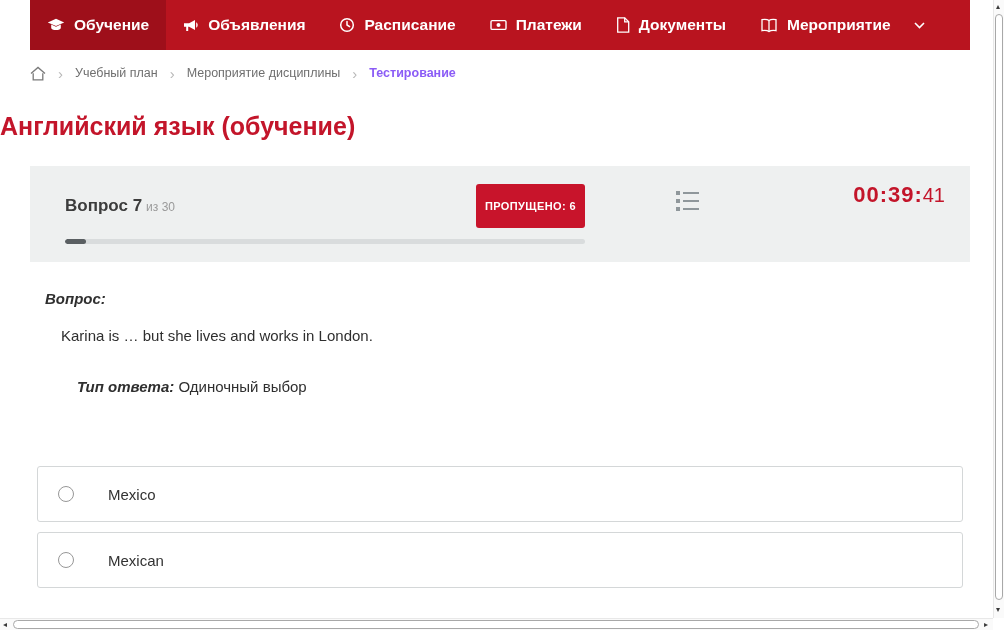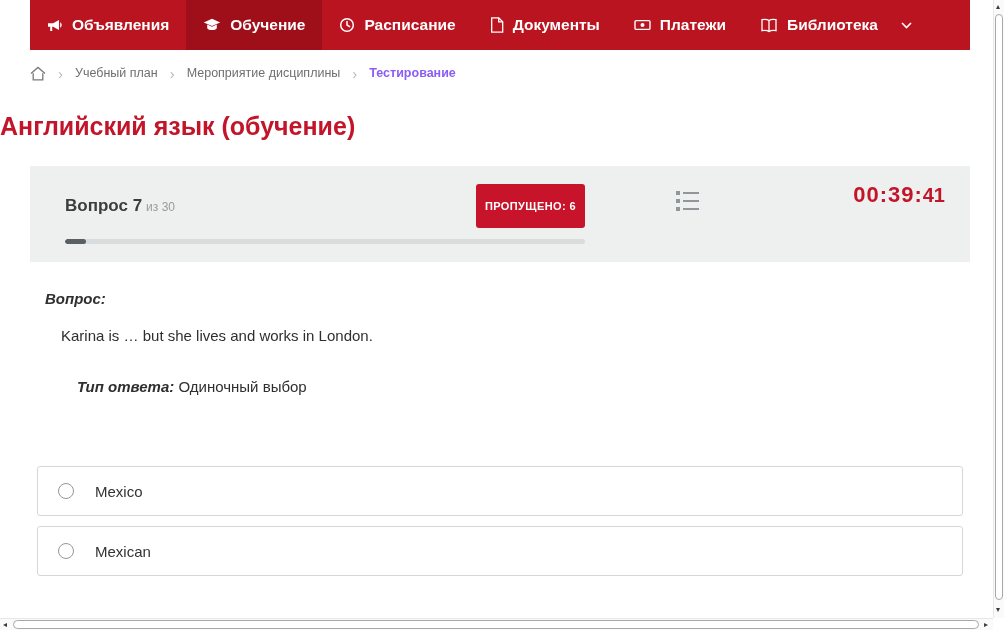--- a/index.html
+++ b/index.html
@@ -32,105 +32,105 @@
   .quiz-row{display:flex;justify-content:space-between;align-items:center;}
   .q-label{font-size:17px;color:#3c3c3c;font-weight:700;}
   .q-total{font-size:12px;color:#9a9a9a;font-weight:400;margin-left:4px;}
   .skip-badge{background:#c8142b;color:#fff;font-size:11px;font-weight:700;letter-spacing:.4px;
     padding:16px 9px;border-radius:3px;}
   .progress{margin-top:11px;height:5px;background:#d9dcdd;border-radius:3px;overflow:hidden;}
   .progress-fill{height:5px;background:#5a5f62;border-radius:3px;}
   .qlist-btn{position:absolute;left:646px;top:24px;background:none;border:none;padding:0;cursor:pointer;}
   .timer{position:absolute;right:25px;top:16px;display:flex;align-items:baseline;color:#c3152a;}
   .t-main{font-size:22px;font-weight:700;letter-spacing:1px;}
-  .t-sec{font-size:20px;font-weight:700;}
+  .t-sec{font-size:20px;font-weight:400;}
 
   
   .question-block{position:absolute;left:45px;top:290px;width:900px;font-size:15px;color:#2f2f2f;}
   .q-caption{margin:0 0 20px 0;font-weight:700;font-style:italic;}
   .q-text{margin:16px;}
   .q-type{margin:34px 0 0 0;}
   .q-type em{font-weight:700;margin-left:32px;}
 
   
   .answers{position:absolute;left:37px;top:466px;width:926px;}
-  .answer{box-sizing:border-box;height:50px;background:#fff;border:1px solid #d4d7d8;border-radius:3px;
-    display:flex;align-items:center;padding-left:20px;gap:21px;margin-bottom:10px;cursor:pointer;}
+  .answer{box-sizing:border-box;height:56px;background:#fff;border:1px solid #d4d7d8;border-radius:3px;
+    display:flex;align-items:center;padding-left:20px;gap:34px;margin-bottom:10px;cursor:pointer;}
   .radio{width:14px;height:14px;border:1px solid #979797;border-radius:50%;background:#fff;flex:0 0 auto;}
   .answer-label{font-size:15px;color:#333;}
 
   
   .vscroll{position:absolute;right:0;top:0;width:11px;height:618px;background:#fafafa;
     border-left:1px solid #e8e8e8;box-sizing:border-box;}
   .vthumb{position:absolute;left:1px;top:14px;width:8px;height:586px;background:#fff;
     border:1px solid #a8a8a8;border-radius:5px;box-sizing:border-box;}
   .hscroll{position:absolute;left:0;top:618px;width:993px;height:12px;background:#fafafa;
     border-top:1px solid #e8e8e8;box-sizing:border-box;}
   .hthumb{position:absolute;left:13px;top:1px;height:9px;width:966px;background:#fff;
     border:1px solid #a8a8a8;border-radius:5px;box-sizing:border-box;}
   .scroll-arrow{position:absolute;font-size:8px;color:#3a3a3a;line-height:1;}
   .corner{position:absolute;left:993px;top:618px;width:11px;height:12px;background:#fff;}
 </style>
 </head>
 <body>
 
 <nav class="topnav">
+  <a class="nav-item active">
+    <span class="nav-icon">
+      <svg width="18" height="15" viewBox="0 0 18 15" fill="#fff">
+          <path d="M9 .8 17.2 4.4 9 8 0.8 4.4z"></path>
+          <path d="M4.2 6.6v3.3c0 1.2 2.1 2.2 4.8 2.2s4.8-1 4.8-2.2V6.6L9 8.7z"></path>
+        </svg>
+    </span>
+    <span>Обучение</span>
+  </a>
   <a class="nav-item">
     <span class="nav-icon">
       <svg width="16" height="16" viewBox="0 0 16 16" fill="#fff">
           <path d="M1 6.2v3.6h2.2V14h2V9.8h.9L12 13V3L6.1 6.2H1z"></path>
           <path d="M13.2 5.2c.9.5 1.5 1.6 1.5 2.8 0 1.2-.6 2.3-1.5 2.8V5.2z"></path>
         </svg>
     </span>
     <span>Объявления</span>
   </a>
-  <a class="nav-item active">
-    <span class="nav-icon">
-      <svg width="18" height="15" viewBox="0 0 18 15" fill="#fff">
-          <path d="M9 .8 17.2 4.4 9 8 0.8 4.4z"></path>
-          <path d="M4.2 6.6v3.3c0 1.2 2.1 2.2 4.8 2.2s4.8-1 4.8-2.2V6.6L9 8.7z"></path>
-        </svg>
-    </span>
-    <span>Обучение</span>
-  </a>
   <a class="nav-item">
     <span class="nav-icon">
       <svg width="16" height="16" viewBox="0 0 16 16" fill="none" stroke="#fff" stroke-width="1.5">
           <circle cx="8" cy="8" r="6.3"></circle>
           <path d="M8 4.4V8l2.6 1.6" stroke-linecap="round"></path>
         </svg>
     </span>
     <span>Расписание</span>
   </a>
   <a class="nav-item">
     <span class="nav-icon">
+      <svg width="17" height="16" viewBox="0 0 17 16" fill="none">
+          <rect x="1" y="3.6" width="15" height="8.8" rx="1.2" stroke="#fff" stroke-width="1.4"></rect>
+          <circle cx="8.5" cy="8" r="2" fill="#fff"></circle>
+        </svg>
+    </span>
+    <span>Платежи</span>
+  </a>
+  <a class="nav-item">
+    <span class="nav-icon">
       <svg width="14" height="16" viewBox="0 0 14 16" fill="none" stroke="#fff" stroke-width="1.3">
           <path d="M1.7.8h7l4 4v10.4H1.7z"></path>
           <path d="M8.7.8v4h4"></path>
         </svg>
     </span>
     <span>Документы</span>
   </a>
   <a class="nav-item">
     <span class="nav-icon">
-      <svg width="17" height="16" viewBox="0 0 17 16" fill="none">
-          <rect x="1" y="3.6" width="15" height="8.8" rx="1.2" stroke="#fff" stroke-width="1.4"></rect>
-          <circle cx="8.5" cy="8" r="2" fill="#fff"></circle>
-        </svg>
-    </span>
-    <span>Платежи</span>
-  </a>
-  <a class="nav-item">
-    <span class="nav-icon">
       <svg width="18" height="15" viewBox="0 0 18 15" fill="none" stroke="#fff" stroke-width="1.3">
           <path d="M9 2.6C7.5 1.4 4.8 1.1 2 1.6v11c2.8-.5 5.5-.2 7 1 1.5-1.2 4.2-1.5 7-1v-11c-2.8-.5-5.5-.2-7 1z"></path>
           <path d="M9 2.6v11"></path>
         </svg>
     </span>
-    <span>Библиотека</span>
+    <span>Мероприятие</span>
     <span class="nav-caret">
       <svg width="11" height="7" viewBox="0 0 11 7" fill="none" stroke="#fff" stroke-width="1.6">
           <path d="M1 1l4.5 4.5L10 1"></path>
         </svg>
     </span>
   </a>
 </nav>
 
 <div class="breadcrumb">
   <a class="crumb-home">

